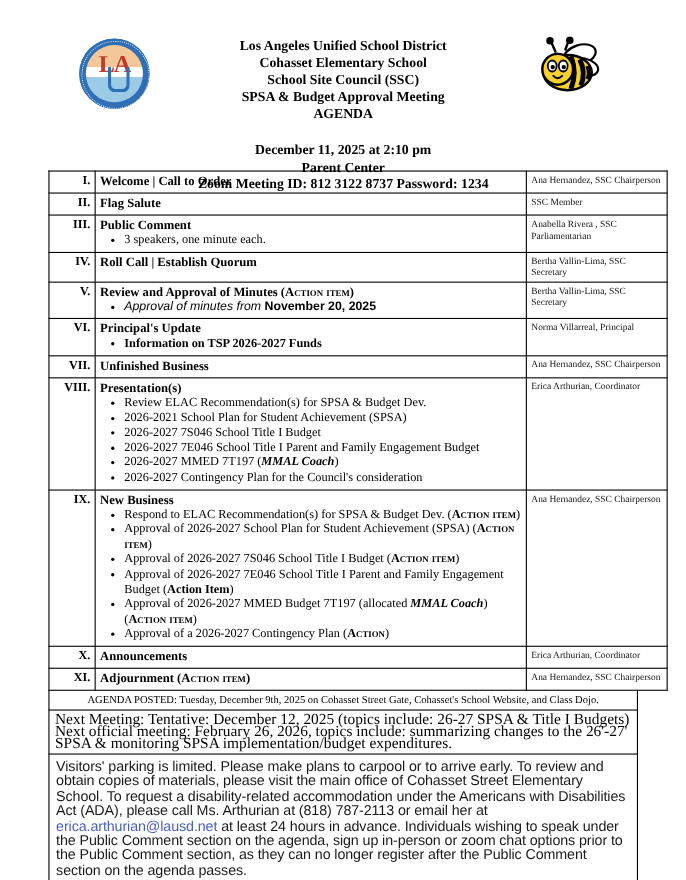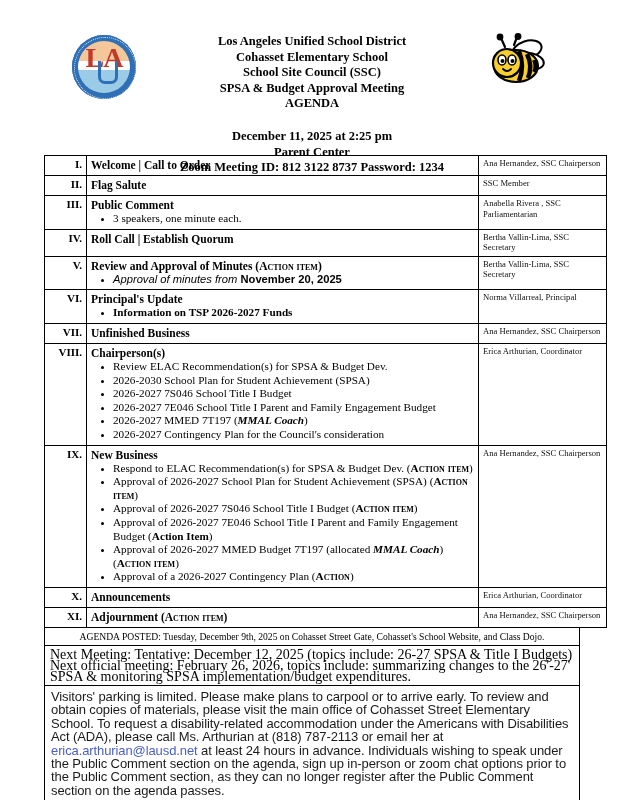--- a/index.html
+++ b/index.html
@@ -24,21 +24,21 @@
     box-shadow:inset 0 0 0 2px #2f6fb5;
     position:relative;overflow:hidden;
   }
   .seal-inner{
     position:absolute;left:6px;top:6px;width:52px;height:52px;border-radius:50%;
     background:linear-gradient(#f3c79a 0 38%, #ffffff 38% 55%, #9ccbe8 55% 100%);
     overflow:hidden;
   }
   .seal-la{
     position:absolute;left:0;right:0;top:6px;text-align:center;
-    font-family:"Liberation Serif",serif;font-weight:bold;font-size:28px;
+    font-family:"Liberation Serif",serif;font-weight:bold;font-size:22px;
     color:#c0392b;letter-spacing:-1px;line-height:22px;
   }
   .seal-u{
     position:absolute;left:20px;top:20px;width:14px;height:20px;
     border:3px solid #2f6fb5;border-top:none;border-radius:0 0 7px 7px;
   }
   .seal-dots{
     position:absolute;left:2px;top:2px;width:60px;height:60px;border-radius:50%;
     border:1px dotted rgba(255,255,255,.85);
   }
@@ -153,21 +153,21 @@
     <div class="title-block">
       <div>Los Angeles Unified School District</div>
       <div>Cohasset Elementary School</div>
       <div>School Site Council (SSC)</div>
       <div>SPSA &amp; Budget Approval Meeting</div>
     </div>
 
     <div class="agenda-word">AGENDA</div>
 
     <div class="meet-block">
-      <div>December 11, 2025 at 2:25 pm</div>
+      <div>December 11, 2025 at 2:10 pm</div>
       <div>Parent Center</div>
       <div>Zoom Meeting ID:  812 3122 8737 Password: 1234</div>
     </div>
   </div>
 
   <div class="agenda-wrap">
     <table class="agenda">
       <tbody id="agenda-body">
           <tr>
             <td class="num">I.</td>
@@ -223,24 +223,24 @@
           <tr>
             <td class="num">VII.</td>
             <td class="body">
               <div class="hd">Unfinished Business</div>
             </td>
             <td class="who">Ana Hernandez, SSC Chairperson</td>
           </tr>
           <tr>
             <td class="num">VIII.</td>
             <td class="body">
-              <div class="hd">Chairperson(s)</div>
+              <div class="hd">Presentation(s)</div>
               <ul class="bl">
                 <li>Review ELAC Recommendation(s) for SPSA &amp; Budget Dev.</li>
-                <li>2026-2030 School Plan for Student Achievement (SPSA)</li>
+                <li>2026-2021 School Plan for Student Achievement (SPSA)</li>
                 <li>2026-2027 7S046 School Title I Budget</li>
                 <li>2026-2027 7E046 School Title I Parent and Family Engagement Budget</li>
                 <li>2026-2027 MMED 7T197 (<span class="bital">MMAL Coach</span>)</li>
                 <li>2026-2027 Contingency Plan for the Council's consideration</li>
               </ul>
             </td>
             <td class="who">Erica Arthurian, Coordinator</td>
           </tr>
           <tr>
             <td class="num">IX.</td>

